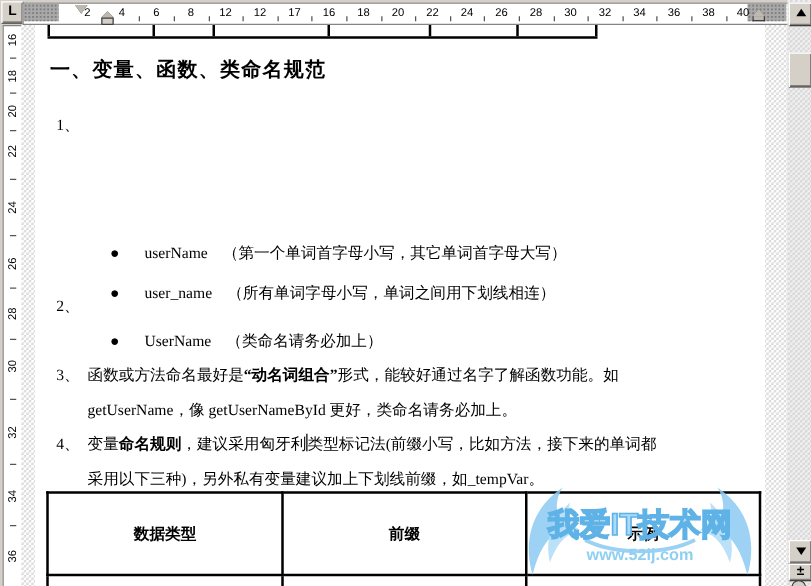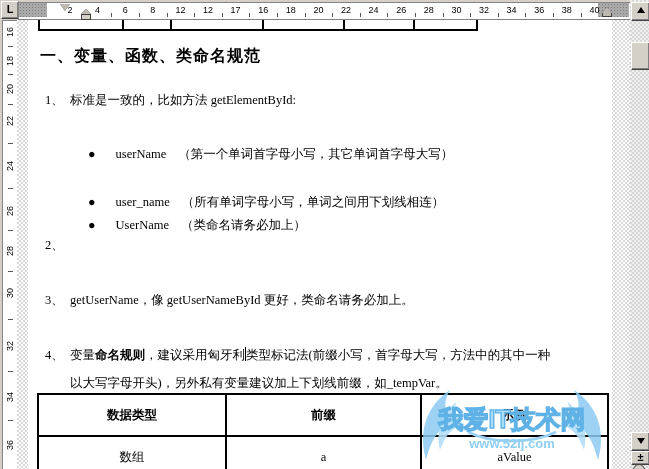--- a/index.html
+++ b/index.html
@@ -45,26 +45,26 @@
   
   #outside{position:absolute;left:17px;top:20px;width:613px;height:449px;}
   #page{position:absolute;left:28px;top:20px;width:584px;height:449px;background:#fff;overflow:hidden;}
   #partial-top{position:absolute;left:10px;top:0;width:440px;height:9px;border-bottom:2px solid #000;}
   .ptick{position:absolute;top:0;width:2px;height:9px;background:#000;}
   #title{position:absolute;left:12px;top:26px;font-size:16px;font-weight:bold;letter-spacing:1px;}
   .para{position:absolute;left:42px;font-size:12.5px;line-height:28px;white-space:nowrap;}
   .pnum{position:absolute;left:-25px;top:0;}
   .b{font-weight:bold;}
   .caret{display:inline-block;width:1px;height:14px;background:#000;vertical-align:-2px;}
-  .bullet{position:absolute;left:60px;font-size:12.5px;line-height:28px;white-space:nowrap;}
+  .bullet{position:absolute;left:60px;font-size:12.5px;line-height:28px;white-space:nowrap;margin-top:48px;}
   .bcode{margin-left:20px;}
   .bnote{margin-left:12px;}
   #dtable{position:absolute;left:9px;top:373px;border-collapse:collapse;table-layout:fixed;}
   #dtable td,#dtable th{border:2px solid #000;font-size:12.5px;text-align:center;
-    height:38px;padding:1px;font-family:"Liberation Serif","DejaVu Serif",serif;}
+    height:38px;padding:13px;font-family:"Liberation Serif","DejaVu Serif",serif;}
   #dtable th{font-weight:bold;}
   
   #watermark{position:absolute;left:412px;top:384px;pointer-events:none;z-index:5;}
   
   #scrollbar{position:absolute;left:630px;top:0;width:19px;height:469px;
     background-color:#efefef;
     background-image:linear-gradient(45deg,#d7d7d7 25%,transparent 25%,transparent 75%,#d7d7d7 75%),
                      linear-gradient(45deg,#d7d7d7 25%,transparent 25%,transparent 75%,#d7d7d7 75%);
     background-size:4px 4px;background-position:0 0,2px 2px;}
   .sbtn{position:absolute;left:1px;width:17px;}
@@ -169,38 +169,38 @@
         <div class="ptick" style="left: 132px;"></div>
         <div class="ptick" style="left: 224px;"></div>
         <div class="ptick" style="left: 305px;"></div>
         <div class="ptick" style="left: 375px;"></div>
         <div class="ptick" style="left: 438px;"></div>
       </div>
     <div id="title">一、变量、函数、类命名规范</div>
     <div id="paras">
         <div class="para" style="top: 66px;">
           <div class="pnum">1、</div>
-          <div class="pline"><span>标准是一致的，比如方法 getElementById:</span></div>
         </div>
         <div class="para" style="top: 211px;">
           <div class="pnum">2、</div>
         </div>
         <div class="para" style="top: 266px;">
           <div class="pnum">3、</div>
+          <div class="pline"><span>函数或方法命名最好是</span><span class="b">“动名词组合”</span><span>形式，能较好通过名字了解函数功能。如</span></div>
           <div class="pline"><span>getUserName，像 getUserNameById 更好，类命名请务必加上。</span></div>
         </div>
         <div class="para" style="top: 321px;">
           <div class="pnum">4、</div>
-          <div class="pline"><span>变量</span><span class="b">命名规则</span><span>，建议采用匈牙利</span><div class="caret"></div><span>类型标记法(前缀小写，首字母大写，方法中的其中一种</span></div>
-          <div class="pline"><span>以大写字母开头)，另外私有变量建议加上下划线前缀，如_tempVar。</span></div>
+          <div class="pline"><span>变量</span><span class="b">命名规则</span><span>，建议采用匈牙利</span><div class="caret"></div><span>类型标记法(前缀小写，比如方法，接下来的单词都</span></div>
+          <div class="pline"><span>采用以下三种)，另外私有变量建议加上下划线前缀，如_tempVar。</span></div>
         </div>
       </div>
     <div id="bullets">
         <div class="bullet" style="top: 120px;"><span>●</span><span class="bcode">userName</span><span class="bnote">（第一个单词首字母小写，其它单词首字母大写）</span></div>
-        <div class="bullet" style="top: 168px;"><span>●</span><span class="bcode">user_name</span><span class="bnote">（所有单词字母小写，单词之间用下划线相连）</span></div>
+        <div class="bullet" style="top: 152px;"><span>●</span><span class="bcode">user_name</span><span class="bnote">（所有单词字母小写，单词之间用下划线相连）</span></div>
         <div class="bullet" style="top: 191px;"><span>●</span><span class="bcode">UserName</span><span class="bnote">（类命名请务必加上）</span></div>
       </div>
     <table id="dtable">
       <colgroup>
           <col style="width:188px">
           <col style="width:195px">
           <col style="width:187px">
         </colgroup>
       <thead>
           <tr>

